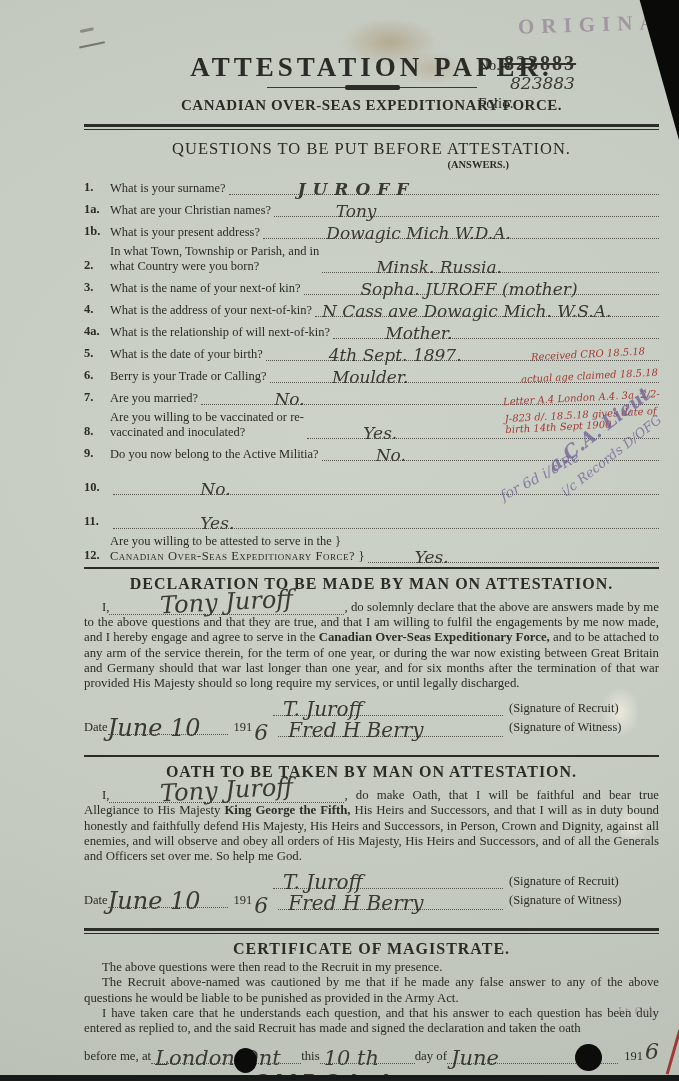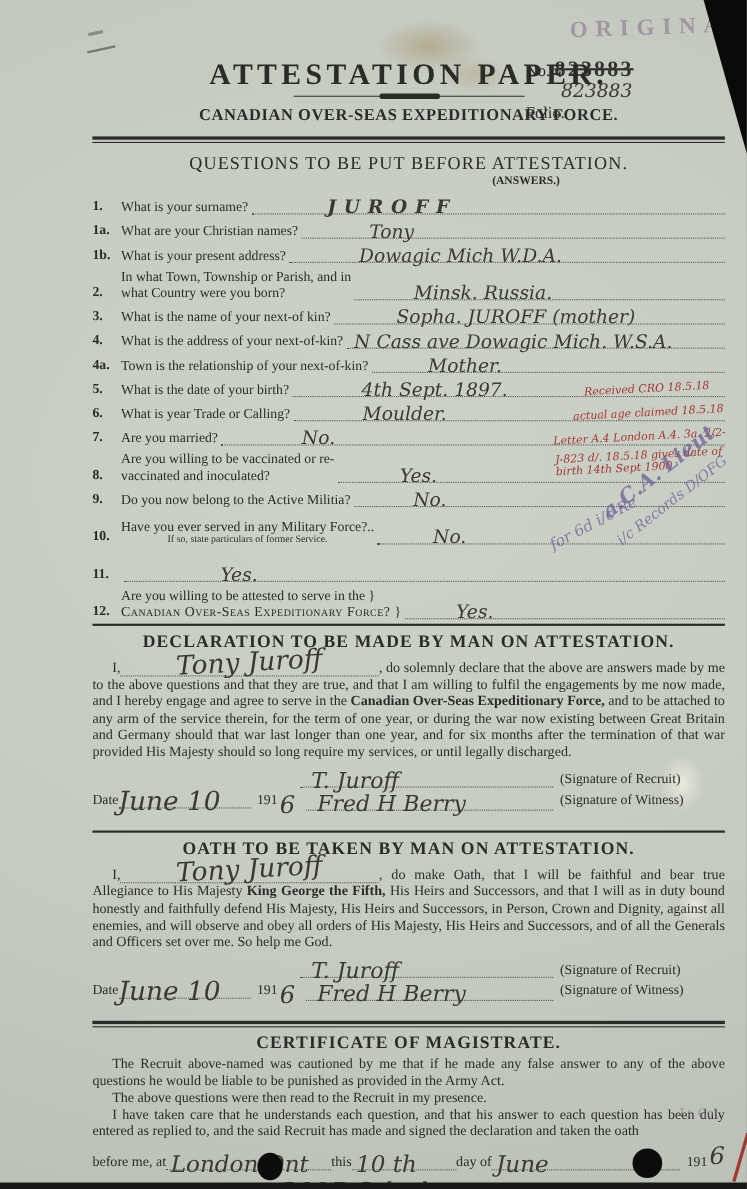--- a/index.html
+++ b/index.html
@@ -148,38 +148,38 @@
     <div class="qrow">
       <span class="qnum">4.</span>
       <span class="qtext">What is the address of your next-of-kin?</span>
       <span class="ansline">
           <span class="ans hw" style="left:2%">N Cass ave Dowagic Mich. W.S.A.</span>
         </span>
     </div>
 
     <div class="qrow">
       <span class="qnum">4a.</span>
-      <span class="qtext">Town is the relationship of your next-of-kin?</span>
+      <span class="qtext">What is the relationship of will next-of-kin?</span>
       <span class="ansline">
           <span class="ans hw">Mother.</span>
         </span>
     </div>
 
     <div class="qrow">
       <span class="qnum">5.</span>
       <span class="qtext">What is the date of your birth?</span>
       <span class="ansline">
           <span class="ans hw">4th Sept. 1897.</span>
         </span>
       <span class="rednote" style="width:132px">Received CRO 18.5.18</span>
     </div>
 
     <div class="qrow">
       <span class="qnum">6.</span>
-      <span class="qtext">What is year Trade or Calling?</span>
+      <span class="qtext">Berry is your Trade or Calling?</span>
       <span class="ansline">
           <span class="ans hw">Moulder.</span>
         </span>
       <span class="rednote" style="width:142px">actual age claimed 18.5.18</span>
     </div>
 
     <div class="qrow">
       <span class="qnum">7.</span>
       <span class="qtext">Are you married?</span>
       <span class="ansline">
@@ -200,21 +200,20 @@
     <div class="qrow">
       <span class="qnum">9.</span>
       <span class="qtext">Do you now belong to the Active Militia?</span>
       <span class="ansline">
           <span class="ans hw">No.</span>
         </span>
     </div>
 
     <div class="qrow tall">
       <span class="qnum">10.</span>
-      <span class="qtext"><span>Have you ever served in any Military Force?..</span><span class="sub">If so, state particulars of former Service.</span></span>
       <span class="ansline">
           <span class="ans hw">No.</span>
         </span>
     </div>
 
     <div class="qrow tall">
       <span class="qnum">11.</span>
       <span class="ansline">
           <span class="ans hw">Yes.</span>
         </span>
@@ -272,22 +271,22 @@
       <span class="yearhand hw">6</span>
       <span class="sigline" style="flex:1;margin-left:10px">
           <span class="sig hw">Fred H Berry</span>
         </span>
       <span class="siglabel">(Signature of Witness)</span>
     </div>
 
     <hr class="rule-heavy" style="margin-top:10px">
 
     <div class="sec-title">CERTIFICATE OF MAGISTRATE.</div>
+    <p class="para indent">The above questions were then read to the Recruit in my presence.</p>
     <p class="para indent">The Recruit above-named was cautioned by me that if he made any false answer to any of the above questions he would be liable to be punished as provided in the Army Act.</p>
-    <p class="para indent">The above questions were then read to the Recruit in my presence.</p>
     <p class="para indent">I have taken care that he understands each question, and that his answer to each question has been duly entered as replied to, and the said Recruit has made and signed the declaration and taken the oath</p>
 
     <div class="beforerow">
       <span>before me, at</span>
       <span class="beforeblank" style="width:150px">
           <span class="hw">London Ont</span>
         </span>
       <span>this</span>
       <span class="beforeblank" style="width:95px">
           <span class="hw">10 th</span>

